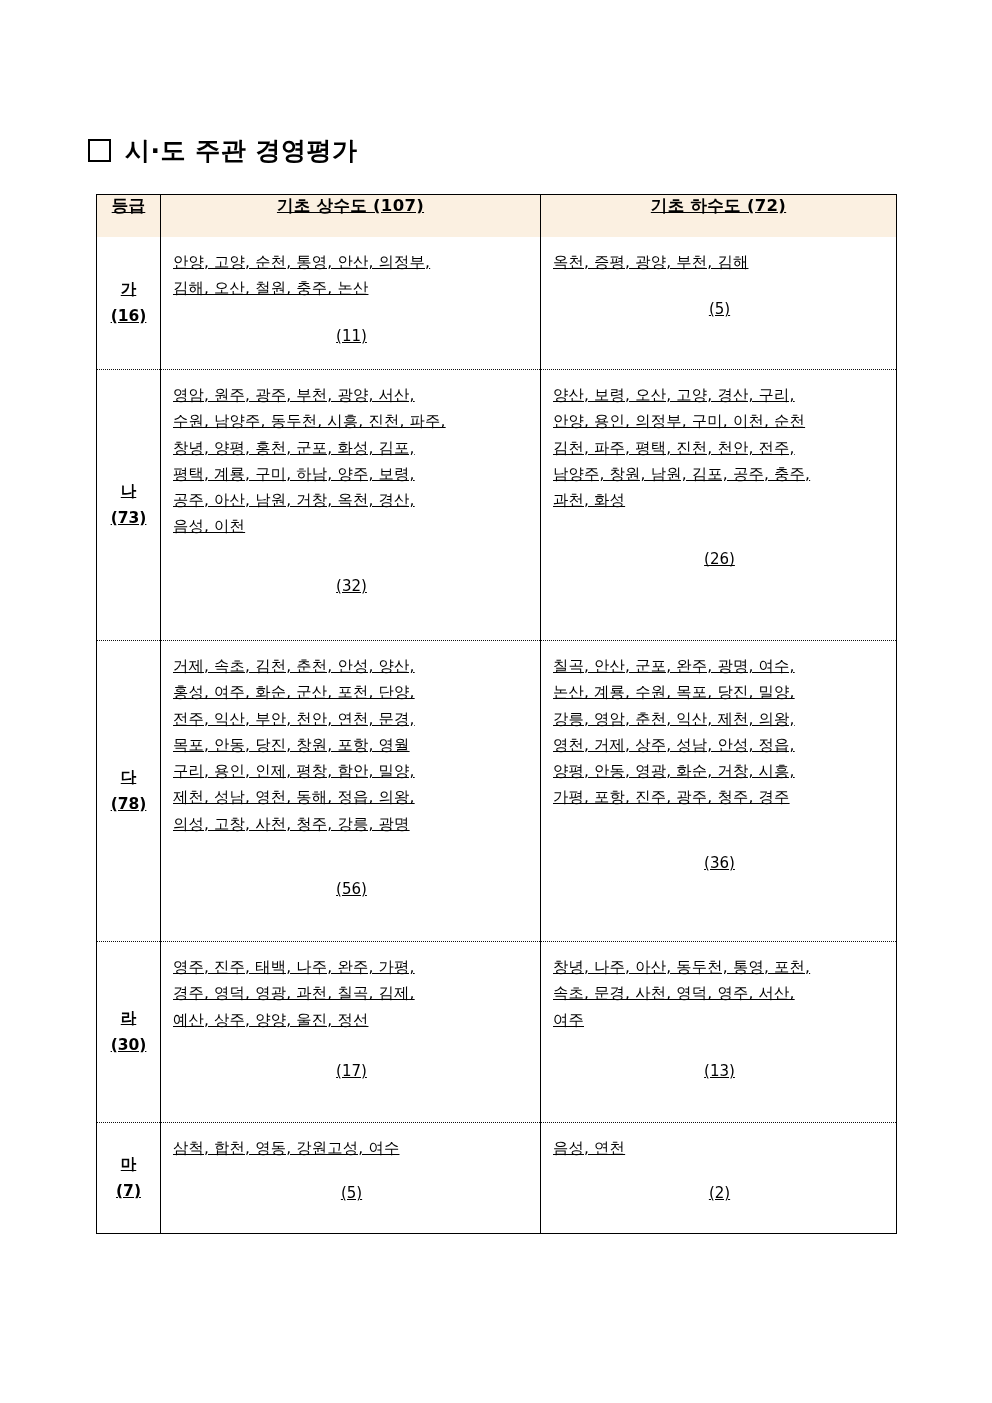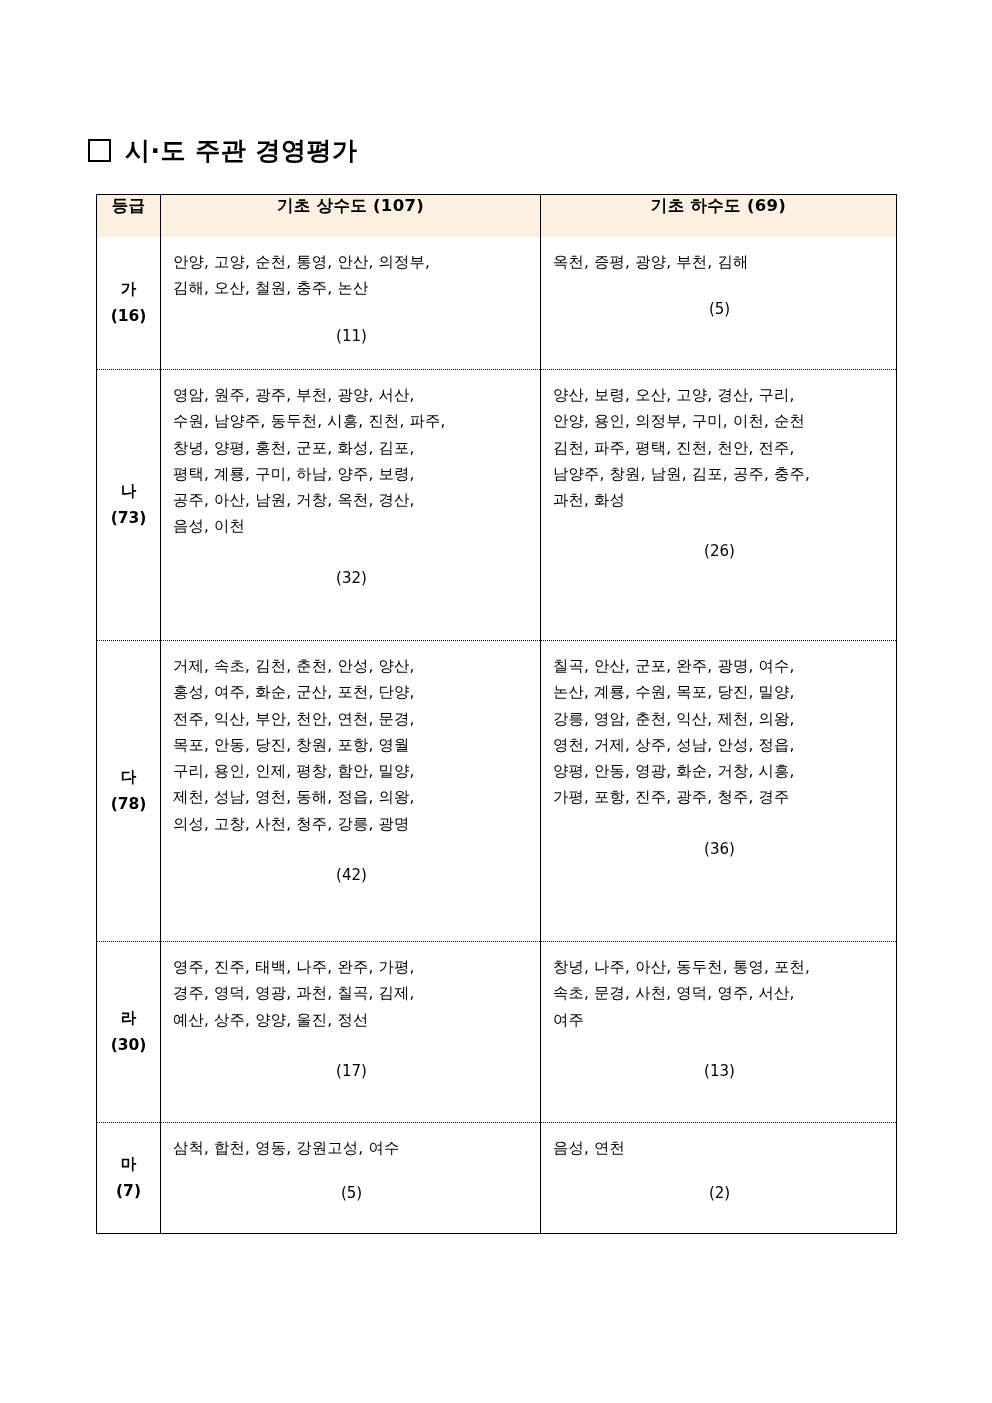--- a/index.html
+++ b/index.html
@@ -50,20 +50,21 @@
     left: 96px;
     top: 182px;
     width: 800px;
     border-collapse: collapse;
     table-layout: fixed;
   }
   .tbl td, .tbl th {
     border: 0;
     padding: 0;
     vertical-align: top;
+    text-decoration: underline;
   }
   
   .tbl {
     border: 1.6px solid #000;
   }
   col.c-grade { width: 64px; }
   col.c-water { width: 380px; }
   col.c-sewer { width: 356px; }
 
   thead th {
@@ -111,22 +112,22 @@
     margin-top: 10px;
   }
   
   tr[data-row="0"] td { height: 110px; }
   tr[data-row="1"] td { height: 248px; }
   tr[data-row="2"] td { height: 278px; }
   tr[data-row="3"] td { height: 158px; }
   tr[data-row="4"] td { height: 88px; }
 
   tr[data-row="0"] .count { margin-top: 22px; }
-  tr[data-row="1"] .count { margin-top: 26px; }
-  tr[data-row="2"] .count { margin-top: 26px; }
+  tr[data-row="1"] .count { margin-top: 34px; }
+  tr[data-row="2"] .count { margin-top: 40px; }
   tr[data-row="3"] .count { margin-top: 26px; }
   tr[data-row="4"] .count { margin-top: 20px; }
 
   .grade-label { display: block; }
   .grade-count { display: block; }
 
   
   .footer {
     position: absolute;
     left: 0;
@@ -151,21 +152,21 @@
   <table class="tbl">
     <colgroup>
       <col class="c-grade">
       <col class="c-water">
       <col class="c-sewer">
     </colgroup>
     <thead>
       <tr>
         <th class="grade-h">등급</th>
         <th class="water-h">기초 상수도 (107)</th>
-        <th class="sewer-h">기초 하수도 (69)</th>
+        <th class="sewer-h">기초 하수도 (72)</th>
       </tr>
     </thead>
     <tbody>
 
       <tr data-row="0">
         <td class="grade-cell">
           <span class="grade-label">가</span>
           <span class="grade-count">(16)</span>
         </td>
         <td class="list-cell water-cell">
@@ -209,21 +210,21 @@
           <span class="grade-count">(78)</span>
         </td>
         <td class="list-cell water-cell">
           <span class="names">거제,  속초,  김천,  춘천,  안성,  양산,
 홍성,  여주,  화순,  군산,  포천,  단양,
 전주,  익산,  부안,  천안,  연천,  문경,
 목포,  안동,  당진,  창원,  포항,  영월
 구리,  용인,  인제,  평창,  함안,  밀양,
 제천,  성남,  영천,  동해,  정읍,  의왕,
 의성,  고창,  사천,  청주,  강릉,  광명</span>
-          <span class="count">(42)</span>
+          <span class="count">(56)</span>
         </td>
         <td class="list-cell sewer-cell">
           <span class="names">칠곡,  안산,  군포,  완주,  광명,  여수,
 논산,  계룡,  수원,  목포,  당진,  밀양,
 강릉,  영암,  춘천,  익산,  제천,  의왕,
 영천,  거제,  상주,  성남,  안성,  정읍,
 양평,  안동,  영광,  화순,  거창,  시흥,
 가평,  포항,  진주,  광주,  청주,  경주</span>
           <span class="count">(36)</span>
         </td>

